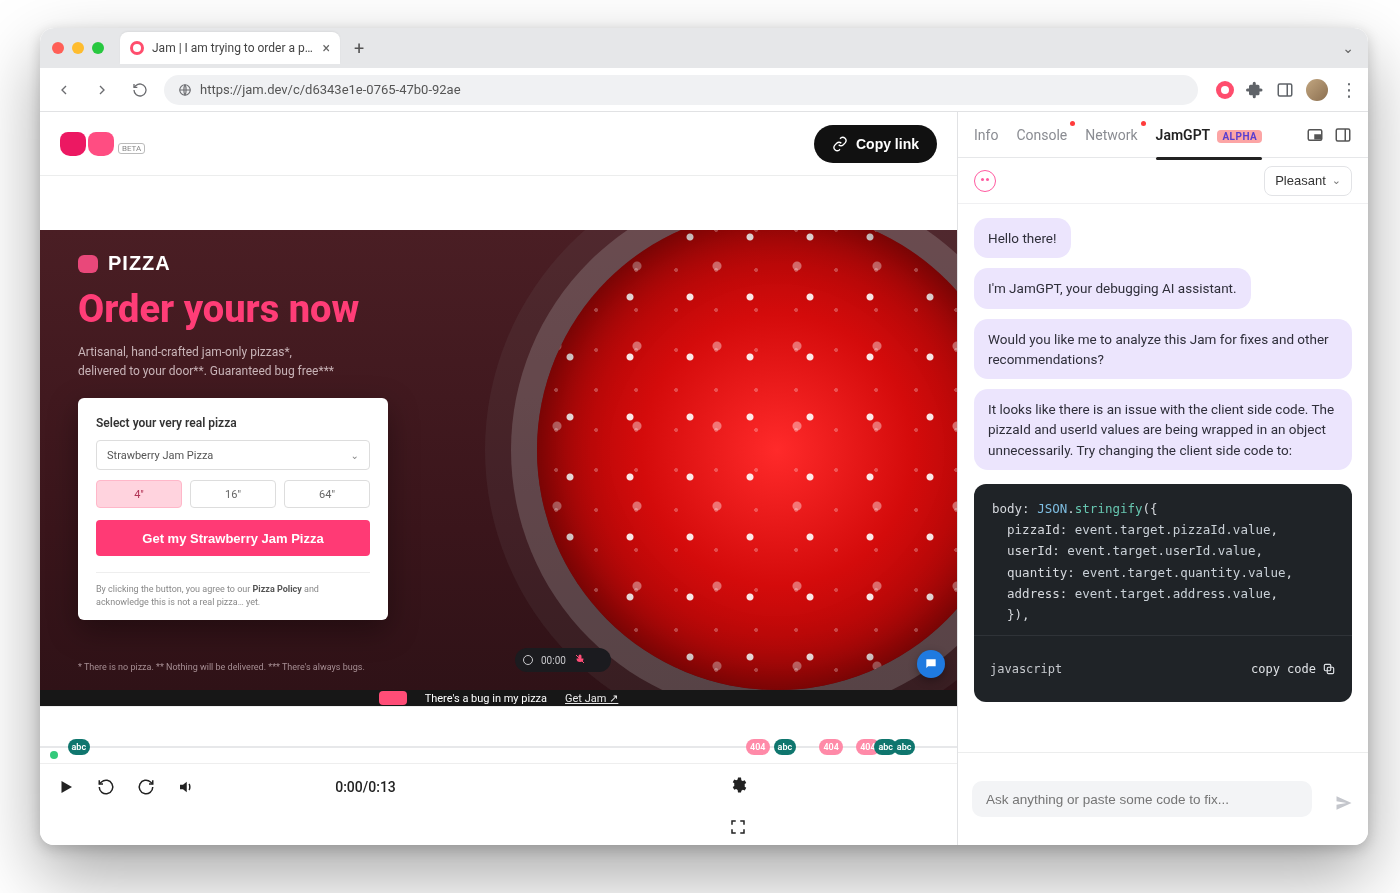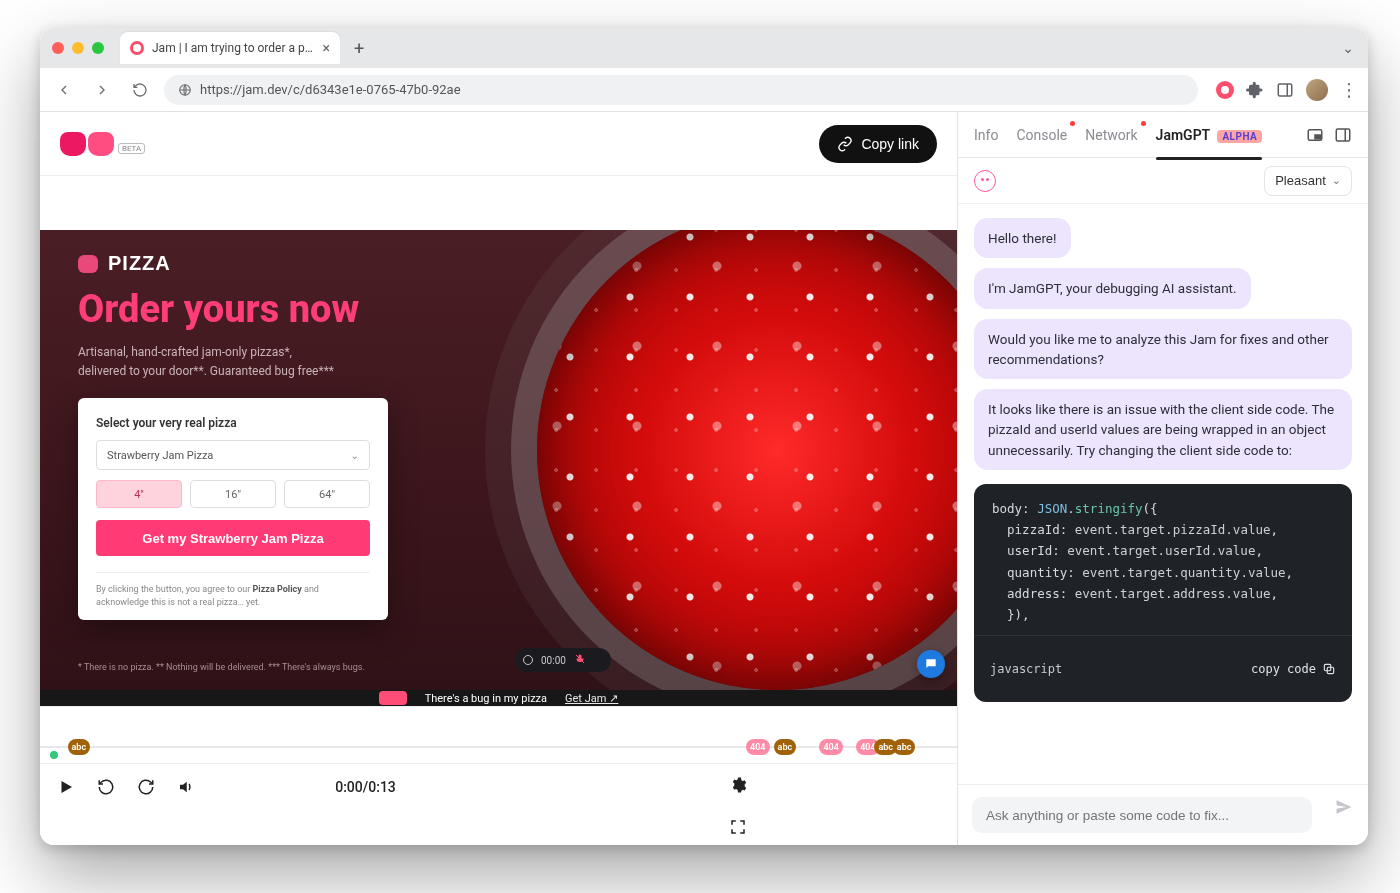--- a/index.html
+++ b/index.html
@@ -117,21 +117,21 @@
   .logoblob.b{background:#ff4d82;}
   .betasub{font-size:8px;color:#888;border:1px solid #bbb;padding:0 3px;border-radius:3px;margin-left:2px;align-self:flex-end;margin-bottom:2px;}
   .jamheader .spacer{flex:1;}
   .copylink{
     background:#111;
     color:#fff;
     height:38px;
     border-radius:19px;
     padding:0 18px;
     display:flex;align-items:center;gap:8px;
-    font-weight:400;font-size:14px;
+    font-weight:700;font-size:14px;
     cursor:pointer;
     border:none;
   }
   .copylink svg{width:16px;height:16px;}
 
   .whitegap{height:54px;background:#fff;}
 
   .video{
     position:relative;
     background:#3b171c;
@@ -217,21 +217,21 @@
 
   .banner{
     height:16px;background:#171717;color:#fff;display:flex;align-items:center;justify-content:center;gap:18px;font-size:11px;
   }
   .banner .mini2{width:28px;height:14px;background:#ff4d77;border-radius:4px;}
   .banner a{color:#fff;text-decoration:underline;opacity:.9;}
 
   .timeline{height:58px;background:#fff;border-top:1px solid #eee;border-bottom:1px solid #eee;position:relative;}
   .track{position:absolute;left:0;right:0;top:39px;height:2px;background:#e7e8ea;}
   .tlbadge{position:absolute;top:32px;height:16px;min-width:22px;border-radius:8px;background:#ff8aa8;color:#fff;font-size:9px;display:flex;align-items:center;justify-content:center;padding:0 4px;font-weight:600;}
-  .tlbadge.abc{background:#a16207;}
+  .tlbadge.abc{background:#0f766e;}
   .playhead{position:absolute;left:10px;top:44px;width:8px;height:8px;border-radius:50%;background:#33c97a;}
 
   .controls{height:46px;display:flex;align-items:center;padding:0 14px;gap:16px;color:#222;}
   .controls .cbtn{width:24px;height:24px;display:flex;align-items:center;justify-content:center;cursor:pointer;color:#222;}
   .controls .cbtn svg{width:18px;height:18px;}
   .controls .time{flex:1;text-align:center;font-size:14px;font-weight:500;}
   .controls .right{display:flex;align-items:center;gap:18px;}
 
   
   .right{
@@ -272,21 +272,21 @@
   .codebody{padding:14px 18px 10px;line-height:1.7;white-space:pre;}
   .codebody .k{color:#d5d8dd;}
   .codebody .id{color:#7fbfe3;}
   .codebody .fn{color:#67c6b0;}
   .codebody .dot, .codebody .pun{color:#d5d8dd;}
   .codebody .prop{color:#c9d0d7;}
   .codefoot{display:flex;align-items:center;justify-content:space-between;padding:26px 16px;border-top:1px solid #2f3338;color:#c6c9ce;font-family:inherit;font-size:12px;}
   .copycode{display:flex;align-items:center;gap:6px;cursor:pointer;color:#dfe2e6;}
   .copycode svg{width:14px;height:14px;}
 
-  .composer{border-top:1px solid #eceded;padding:12px 14px;display:flex;align-items:flex-start;gap:22px;}
+  .composer{border-top:1px solid #eceded;padding:28px 14px;display:flex;align-items:flex-end;gap:22px;}
   .composer .field{flex:1;height:36px;border-radius:10px;background:#f3f4f6;border:none;padding:0 14px;font-size:13.5px;color:#555;}
   .composer .send{color:#c4c6cc;cursor:pointer;}
   .composer .send svg{width:20px;height:20px;}
 
   
   .messages::-webkit-scrollbar{width:6px;}
   .messages::-webkit-scrollbar-thumb{background:#d9dadd;border-radius:3px;}
 </style>
 </head>
 <body>

